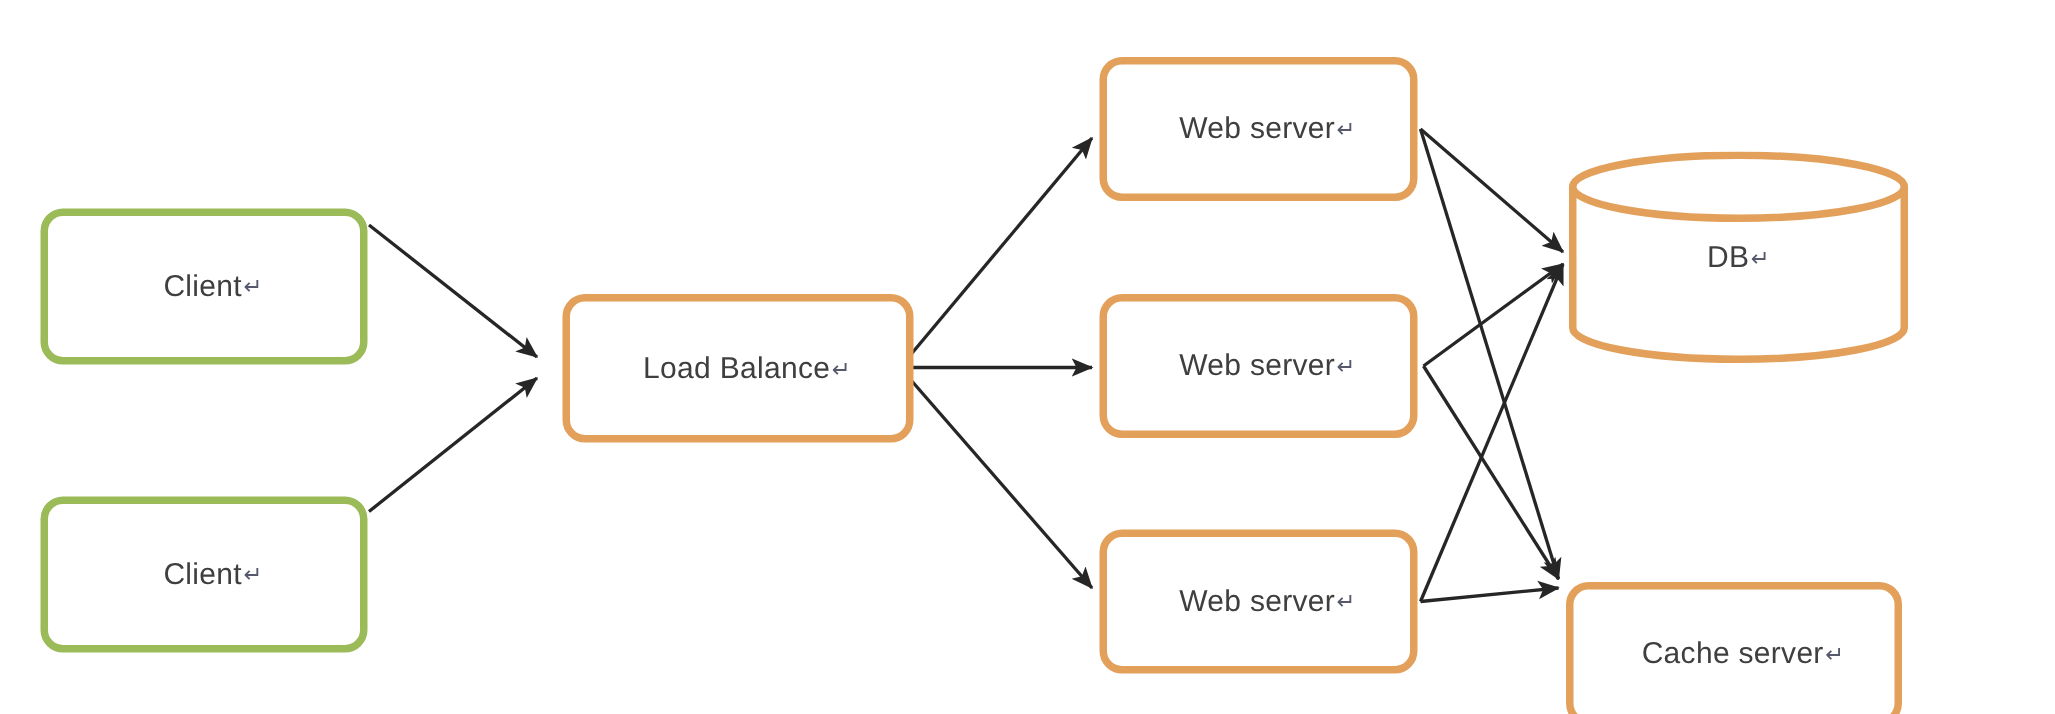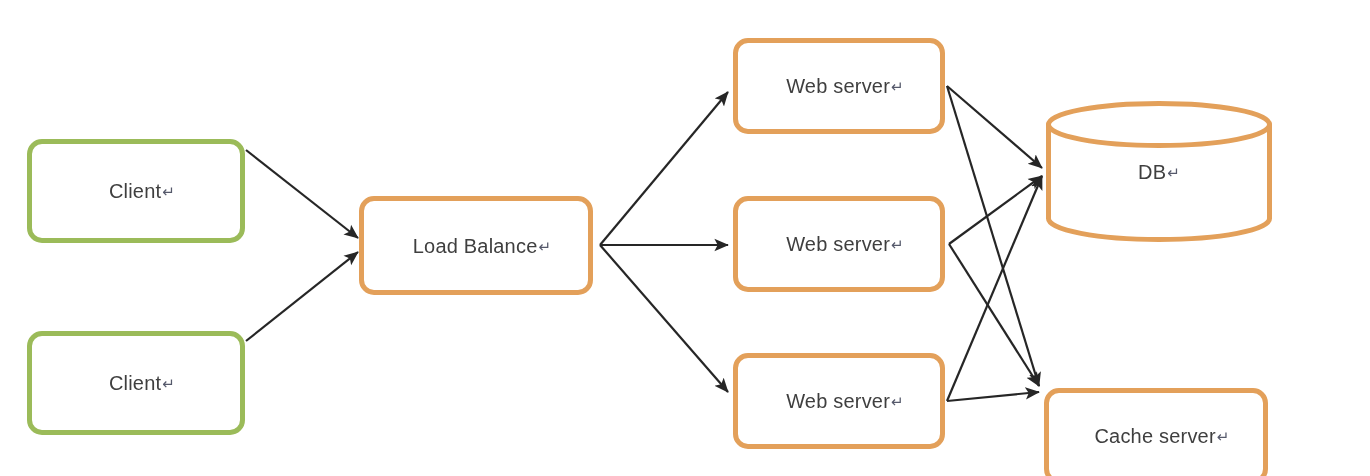--- a/index.html
+++ b/index.html
@@ -101,21 +101,21 @@
   </svg>
 
   <div class="node boxed node-green" id="node-client_top" style="left: 27px; top: 97px; width: 218px; height: 104px; border-color: rgb(155, 187, 89);">
     <span class="node-label"><span>Client</span><span class="pilcrow">↵</span></span>
   </div>
 
   <div class="node boxed node-green" id="node-client_bottom" style="left: 27px; top: 289px; width: 218px; height: 104px; border-color: rgb(155, 187, 89);">
     <span class="node-label"><span>Client</span><span class="pilcrow">↵</span></span>
   </div>
 
-  <div class="node boxed node-orange" id="node-load_balance" style="left: 359px; top: 196px; width: 234px; height: 99px; border-color: rgb(227, 160, 90);">
+  <div class="node boxed node-orange" id="node-load_balance" style="left: 375px; top: 196px; width: 234px; height: 99px; border-color: rgb(227, 160, 90);">
     <span class="node-label"><span>Load Balance</span><span class="pilcrow">↵</span></span>
   </div>
 
   <div class="node boxed node-orange" id="node-web_server_top" style="left: 733px; top: 38px; width: 212px; height: 96px; border-color: rgb(227, 160, 90);">
     <span class="node-label"><span>Web server</span><span class="pilcrow">↵</span></span>
   </div>
 
   <div class="node boxed node-orange" id="node-web_server_middle" style="left: 733px; top: 196px; width: 212px; height: 96px; border-color: rgb(227, 160, 90);">
     <span class="node-label"><span>Web server</span><span class="pilcrow">↵</span></span>
   </div>

